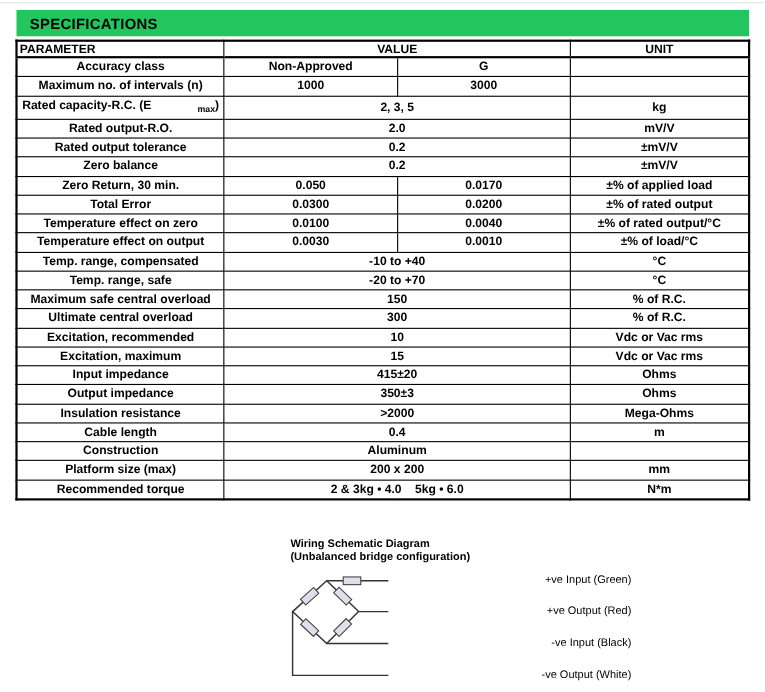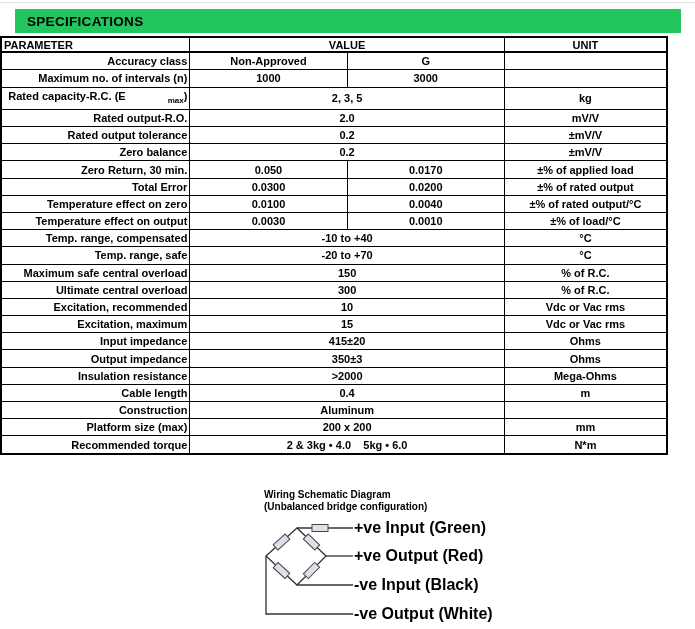--- a/index.html
+++ b/index.html
@@ -10,43 +10,43 @@
     color:#000;
   }
   .topline{position:absolute;top:2px;left:0;width:695px;height:1px;background:#e3e3e3;}
   .header-bar{
     position:absolute;left:15px;top:9px;width:666px;height:24px;
     display:flex;align-items:center;
     font-weight:bold;font-size:13.5px;letter-spacing:.3px;
     padding-left:12px;box-sizing:border-box;
   }
   table.spec{
-    position:absolute;left:0;top:36px;width:668px;height:419px;
+    position:absolute;left:14px;top:36px;width:668px;height:419px;
     border-collapse:collapse;table-layout:fixed;
     border:2px solid #000;
     font-size:11px;font-weight:bold;
   }
   table.spec th, table.spec td{
     border:1px solid #000;
     padding:0 2px;height:13px;line-height:12px;
     overflow:hidden;white-space:nowrap;
   }
   table.spec thead th{border-bottom:2px solid #000;font-size:11px;}
   th.param-h{text-align:left;padding-left:7px;}
-  td.param{text-align:right;padding-left:7px;}
+  td.param{text-align:center;padding-left:7px;}
   td.val, th.val-h, th.unit-h{text-align:center;}
   td.param sub{font-size:8px;margin-left:42px;}
   .schematic{position:absolute;left:250px;top:488px;width:330px;height:141px;}
   .schem-title{position:absolute;left:14px;font-weight:bold;font-size:10px;line-height:12px;}
   .schem-title.l1{top:1px;}
   .schem-title.l2{top:13px;}
   .bridge-svg{position:absolute;left:0;top:32px;}
   .wire-label{
     position:absolute;left:104px;width:220px;height:14px;line-height:14px;
-    font-weight:bold;font-size:16px;
+    font-weight:normal;font-size:10px;text-align:right;
   }
 </style>
 </head>
 <body>
 
 <div class="topline"></div>
 
 <div class="header-bar" style="background: #22c55e;">
   <span>SPECIFICATIONS</span>
 </div>

